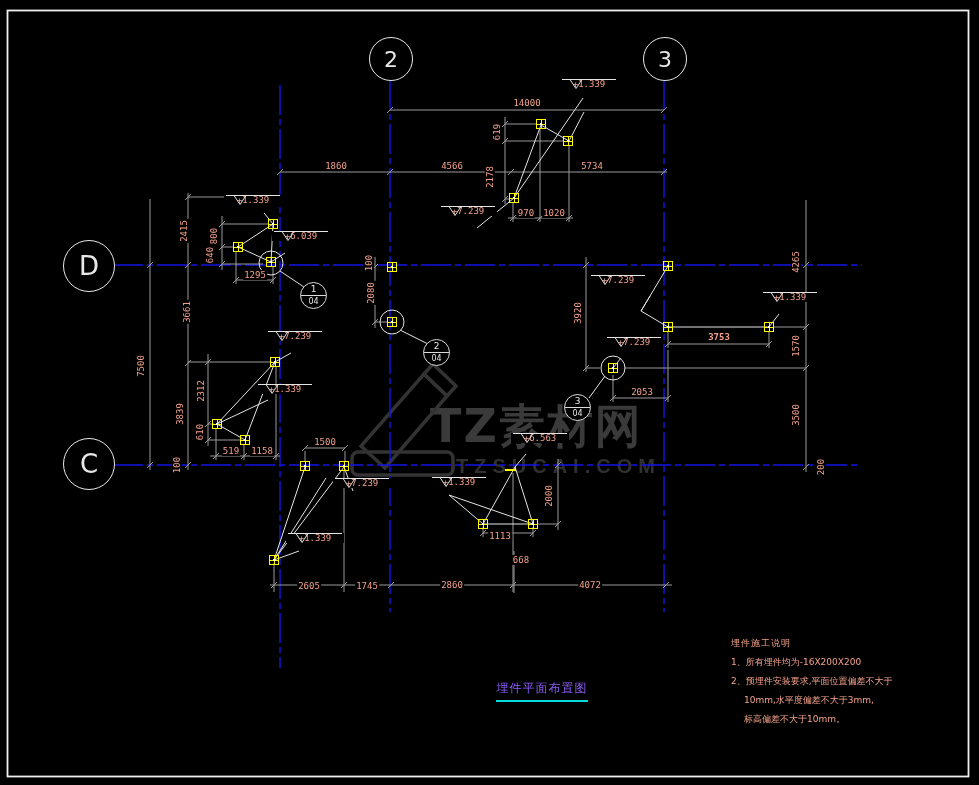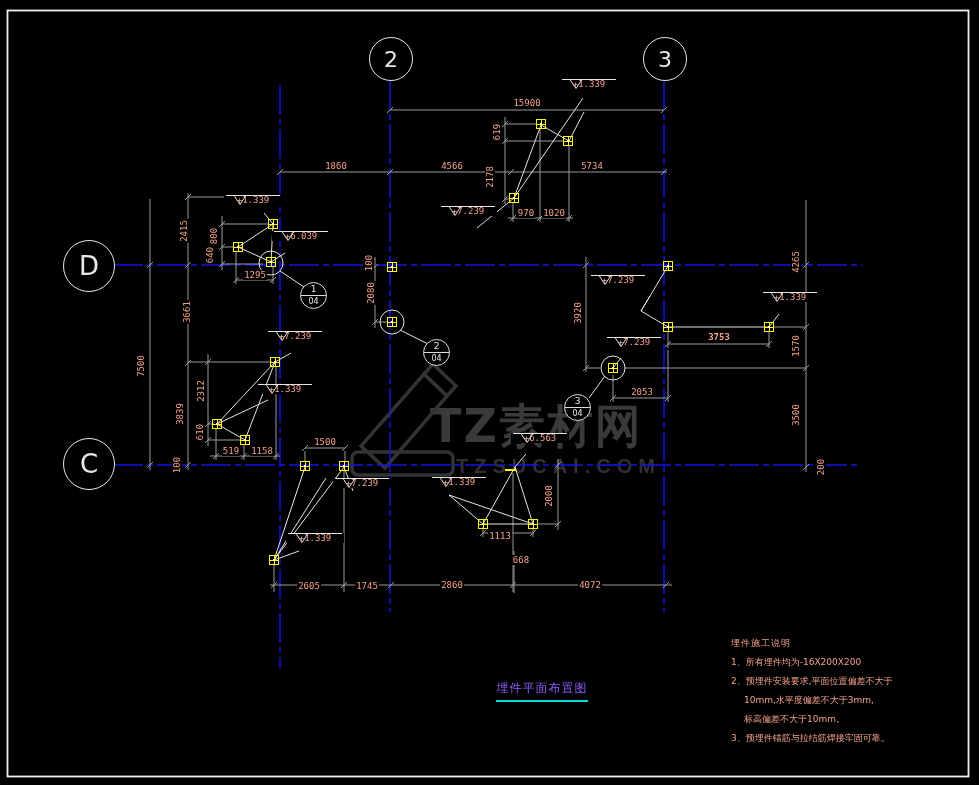--- a/index.html
+++ b/index.html
@@ -106,21 +106,21 @@
 
       <circle cx="271" cy="263" r="12"></circle>
       <circle cx="392" cy="322" r="12"></circle>
       <circle cx="613" cy="368" r="12"></circle>
     </g>
 
     <path d="M505,470 H516" stroke="#ffff00" stroke-width="2"></path>
   </svg>
 
   <div id="labels-layer">
-      <div class="dim" style="left: 527px; top: 103px;">15900</div>
+      <div class="dim" style="left: 527px; top: 103px;">14000</div>
       <div class="dim" style="left: 336px; top: 166px;">1860</div>
       <div class="dim" style="left: 452px; top: 166px;">4566</div>
       <div class="dim" style="left: 592px; top: 166px;">5734</div>
       <div class="dim v" style="left: 497px; top: 132px;">619</div>
       <div class="dim v" style="left: 490px; top: 177px;">2178</div>
       <div class="dim" style="left: 526px; top: 213px;">970</div>
       <div class="dim" style="left: 554px; top: 213px;">1020</div>
       <div class="dim v" style="left: 184px; top: 231px;">2415</div>
       <div class="dim v" style="left: 187px; top: 312px;">3661</div>
       <div class="dim v" style="left: 180px; top: 414px;">3839</div>
@@ -270,16 +270,15 @@
     <div class="t">埋件平面布置图</div>
     <div class="title-underline"></div>
   </div>
 
   <div class="notes" id="notes">
     <div class="h">埋件施工说明</div>
   <div class="">1、所有埋件均为-16X200X200</div>
       <div class="">2、预埋件安装要求,平面位置偏差不大于</div>
       <div class="ind">10mm,水平度偏差不大于3mm,</div>
       <div class="ind">标高偏差不大于10mm。</div>
-      <div class="">3、预埋件锚筋与拉结筋焊接牢固可靠。</div>
     </div>
 
 </div>
 
 </body></html>

